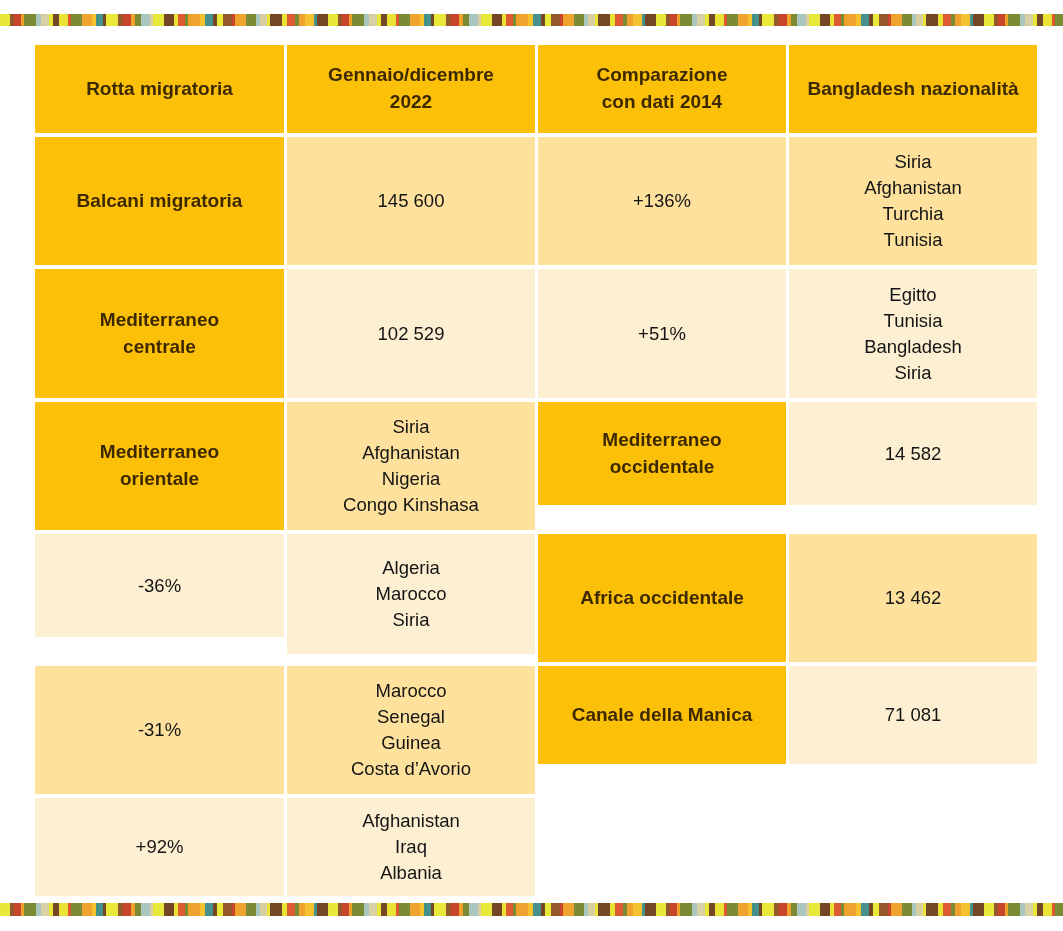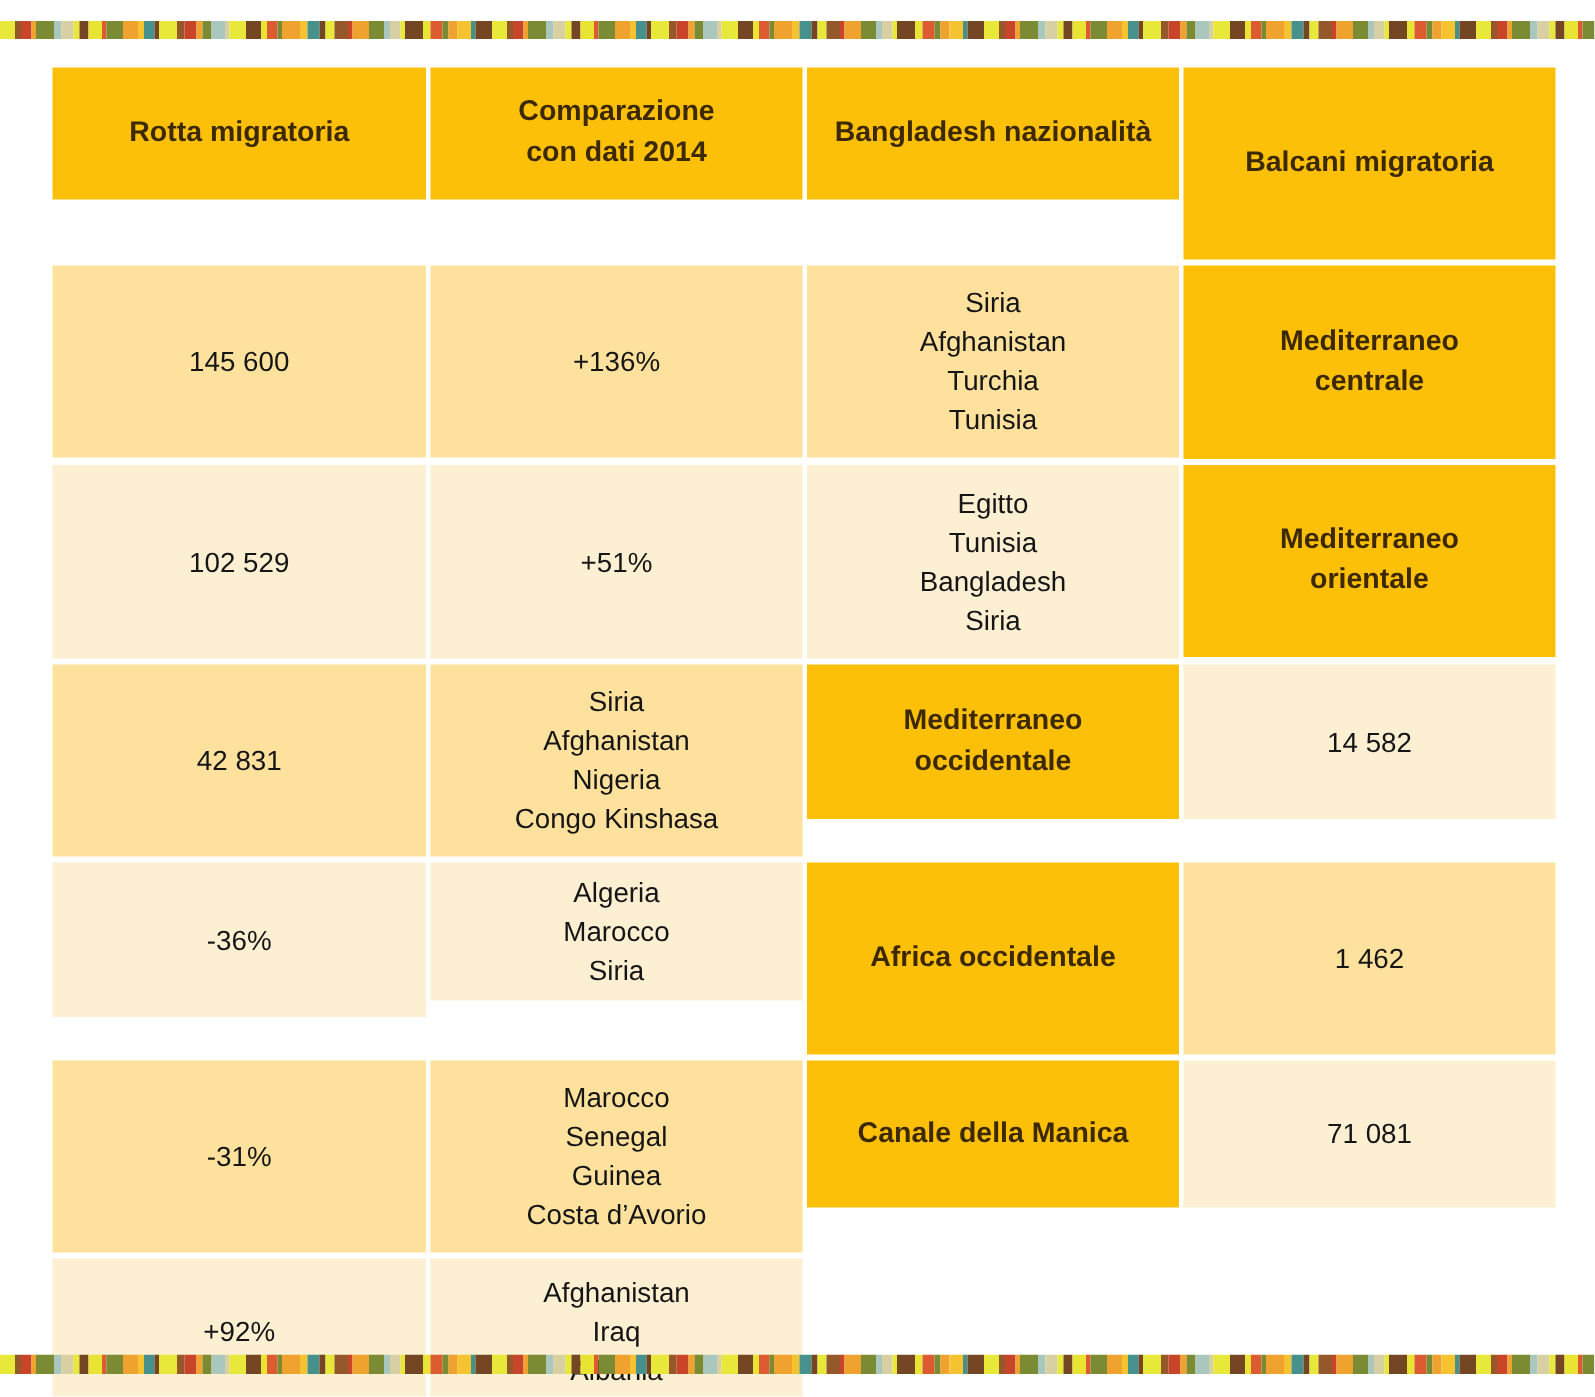--- a/index.html
+++ b/index.html
@@ -193,54 +193,55 @@
       <span style="width: 5px; background: rgb(169, 199, 189);"></span>
       <span style="width: 8px; background: rgb(216, 207, 162);"></span>
       <span style="width: 4px; background: rgb(232, 232, 58);"></span>
       <span style="width: 6px; background: rgb(116, 70, 35);"></span>
       <span style="width: 9px; background: rgb(233, 228, 51);"></span>
       <span style="width: 3px; background: rgb(221, 91, 49);"></span>
       <span style="width: 11px; background: rgb(122, 139, 51);"></span>
     </div>
   <div class="grid" id="grid">
       <div class="cell head">Rotta migratoria</div>
+      <div class="cell head">Gennaio/dicembre
+2022</div>
       <div class="cell head">Comparazione
 con dati 2014</div>
       <div class="cell head">Bangladesh nazionalità</div>
       <div class="cell rowhead" style="height: 128px;">Balcani migratoria</div>
       <div class="cell bodycell cream-dark" style="height: 128px;">145 600</div>
       <div class="cell bodycell cream-dark" style="height: 128px;">+136%</div>
       <div class="cell bodycell cream-dark" style="height: 128px;">Siria
 Afghanistan
 Turchia
 Tunisia</div>
       <div class="cell rowhead" style="height: 129px;">Mediterraneo
 centrale</div>
       <div class="cell bodycell cream-light" style="height: 129px;">102 529</div>
       <div class="cell bodycell cream-light" style="height: 129px;">+51%</div>
       <div class="cell bodycell cream-light" style="height: 129px;">Egitto
 Tunisia
 Bangladesh
 Siria</div>
       <div class="cell rowhead" style="height: 128px;">Mediterraneo
 orientale</div>
-      <div class="cell bodycell cream-dark" style="height: 128px;">42 831</div>
       <div class="cell bodycell cream-dark" style="height: 128px;">Siria
 Afghanistan
 Nigeria
 Congo Kinshasa</div>
       <div class="cell rowhead" style="height: 103px;">Mediterraneo
 occidentale</div>
       <div class="cell bodycell cream-light" style="height: 103px;">14 582</div>
       <div class="cell bodycell cream-light" style="height: 103px;">-36%</div>
-      <div class="cell bodycell cream-light" style="height: 92px;">Algeria
+      <div class="cell bodycell cream-light" style="height: 120px;">Algeria
 Marocco
 Siria</div>
       <div class="cell rowhead" style="height: 128px;">Africa occidentale</div>
-      <div class="cell bodycell cream-dark" style="height: 128px;">1 462</div>
+      <div class="cell bodycell cream-dark" style="height: 128px;">13 462</div>
       <div class="cell bodycell cream-dark" style="height: 128px;">-31%</div>
       <div class="cell bodycell cream-dark" style="height: 128px;">Marocco
 Senegal
 Guinea
 Costa d’Avorio</div>
       <div class="cell rowhead" style="height: 98px;">Canale della Manica</div>
       <div class="cell bodycell cream-light" style="height: 98px;">71 081</div>
       <div class="cell bodycell cream-light" style="height: 98px;">+92%</div>
       <div class="cell bodycell cream-light" style="height: 98px;">Afghanistan
 Iraq

